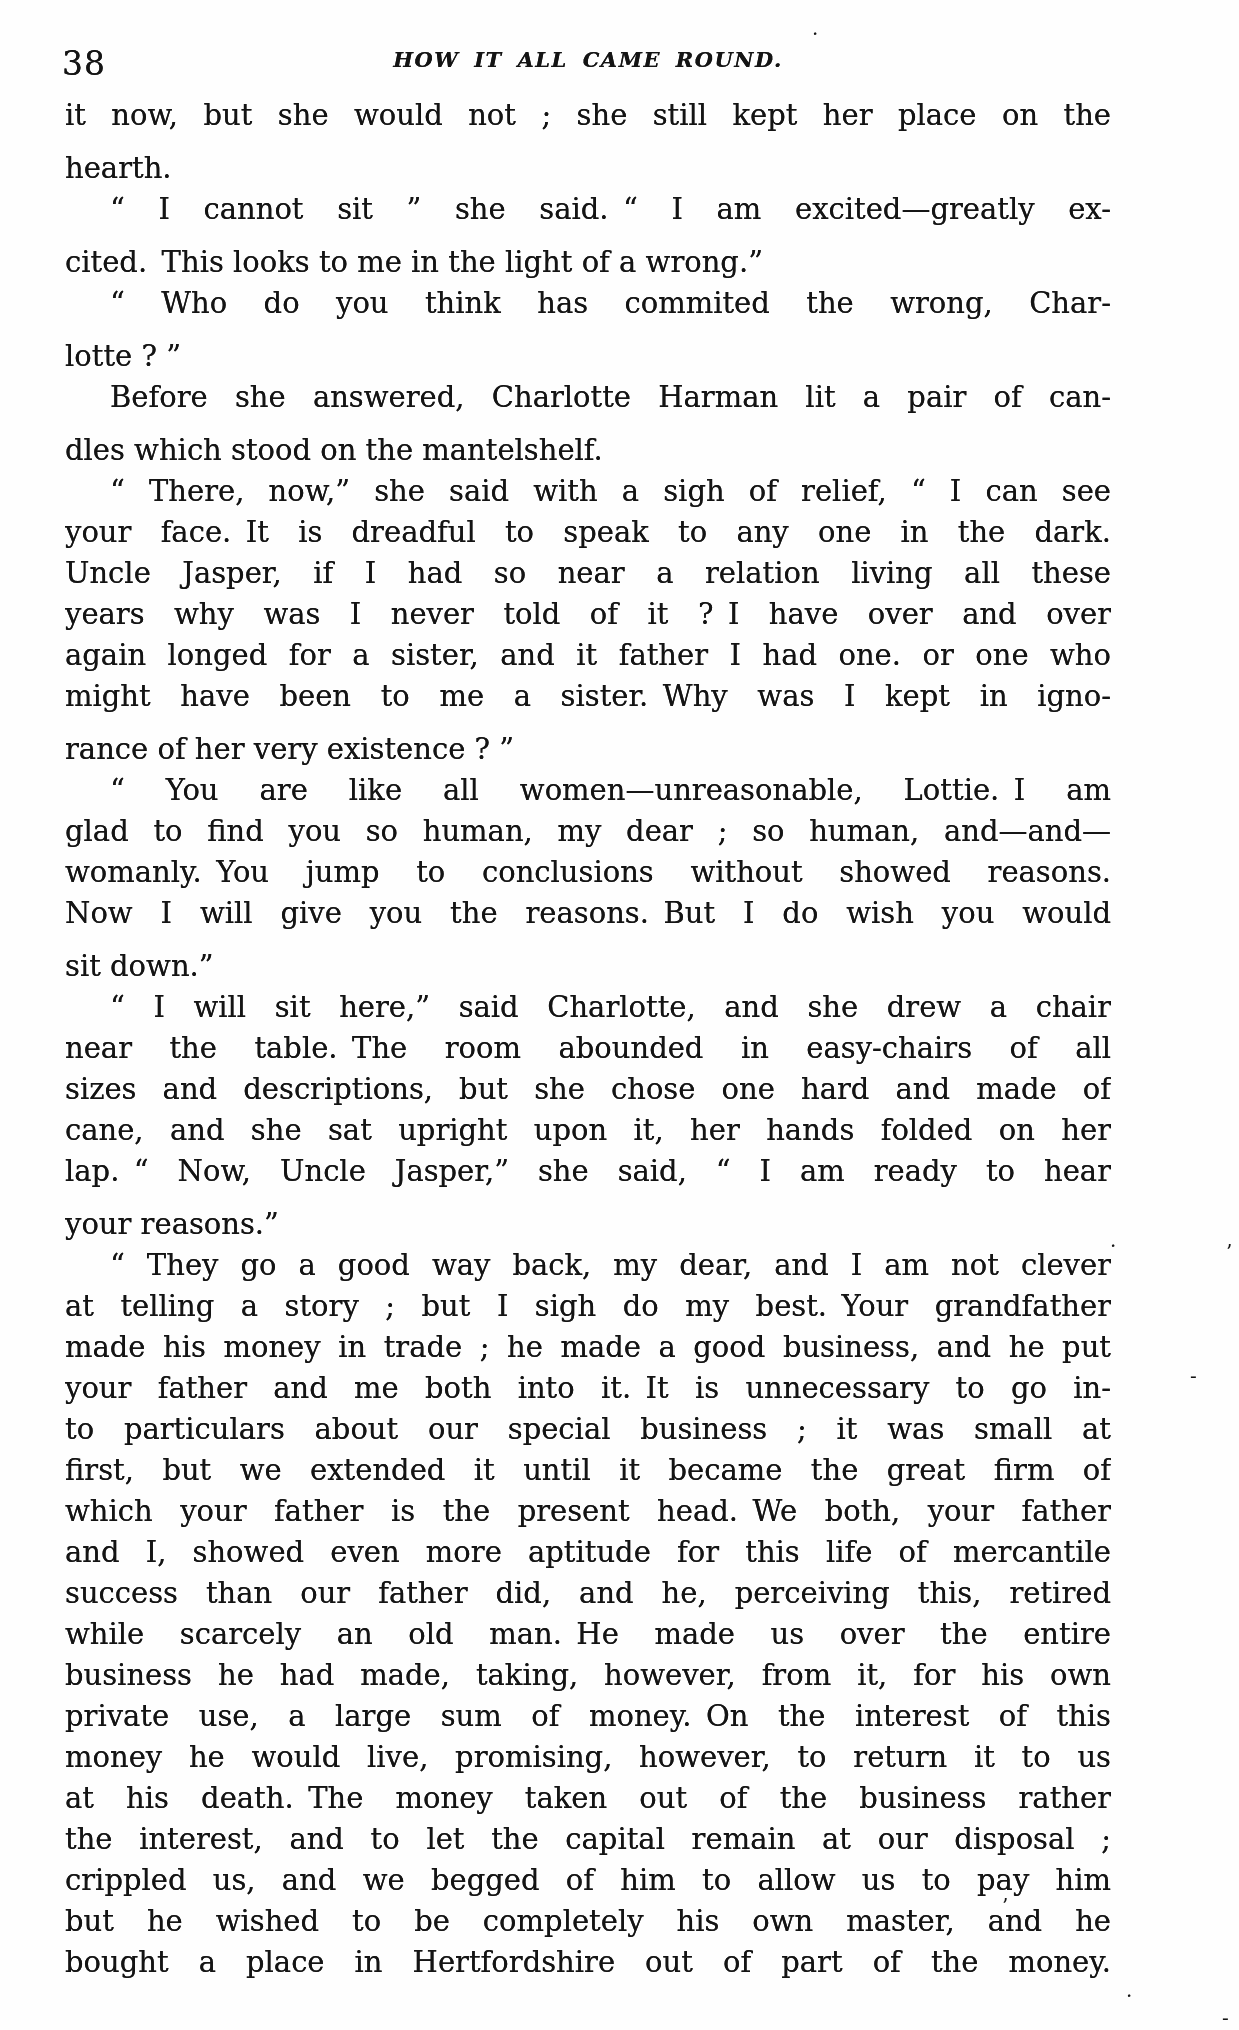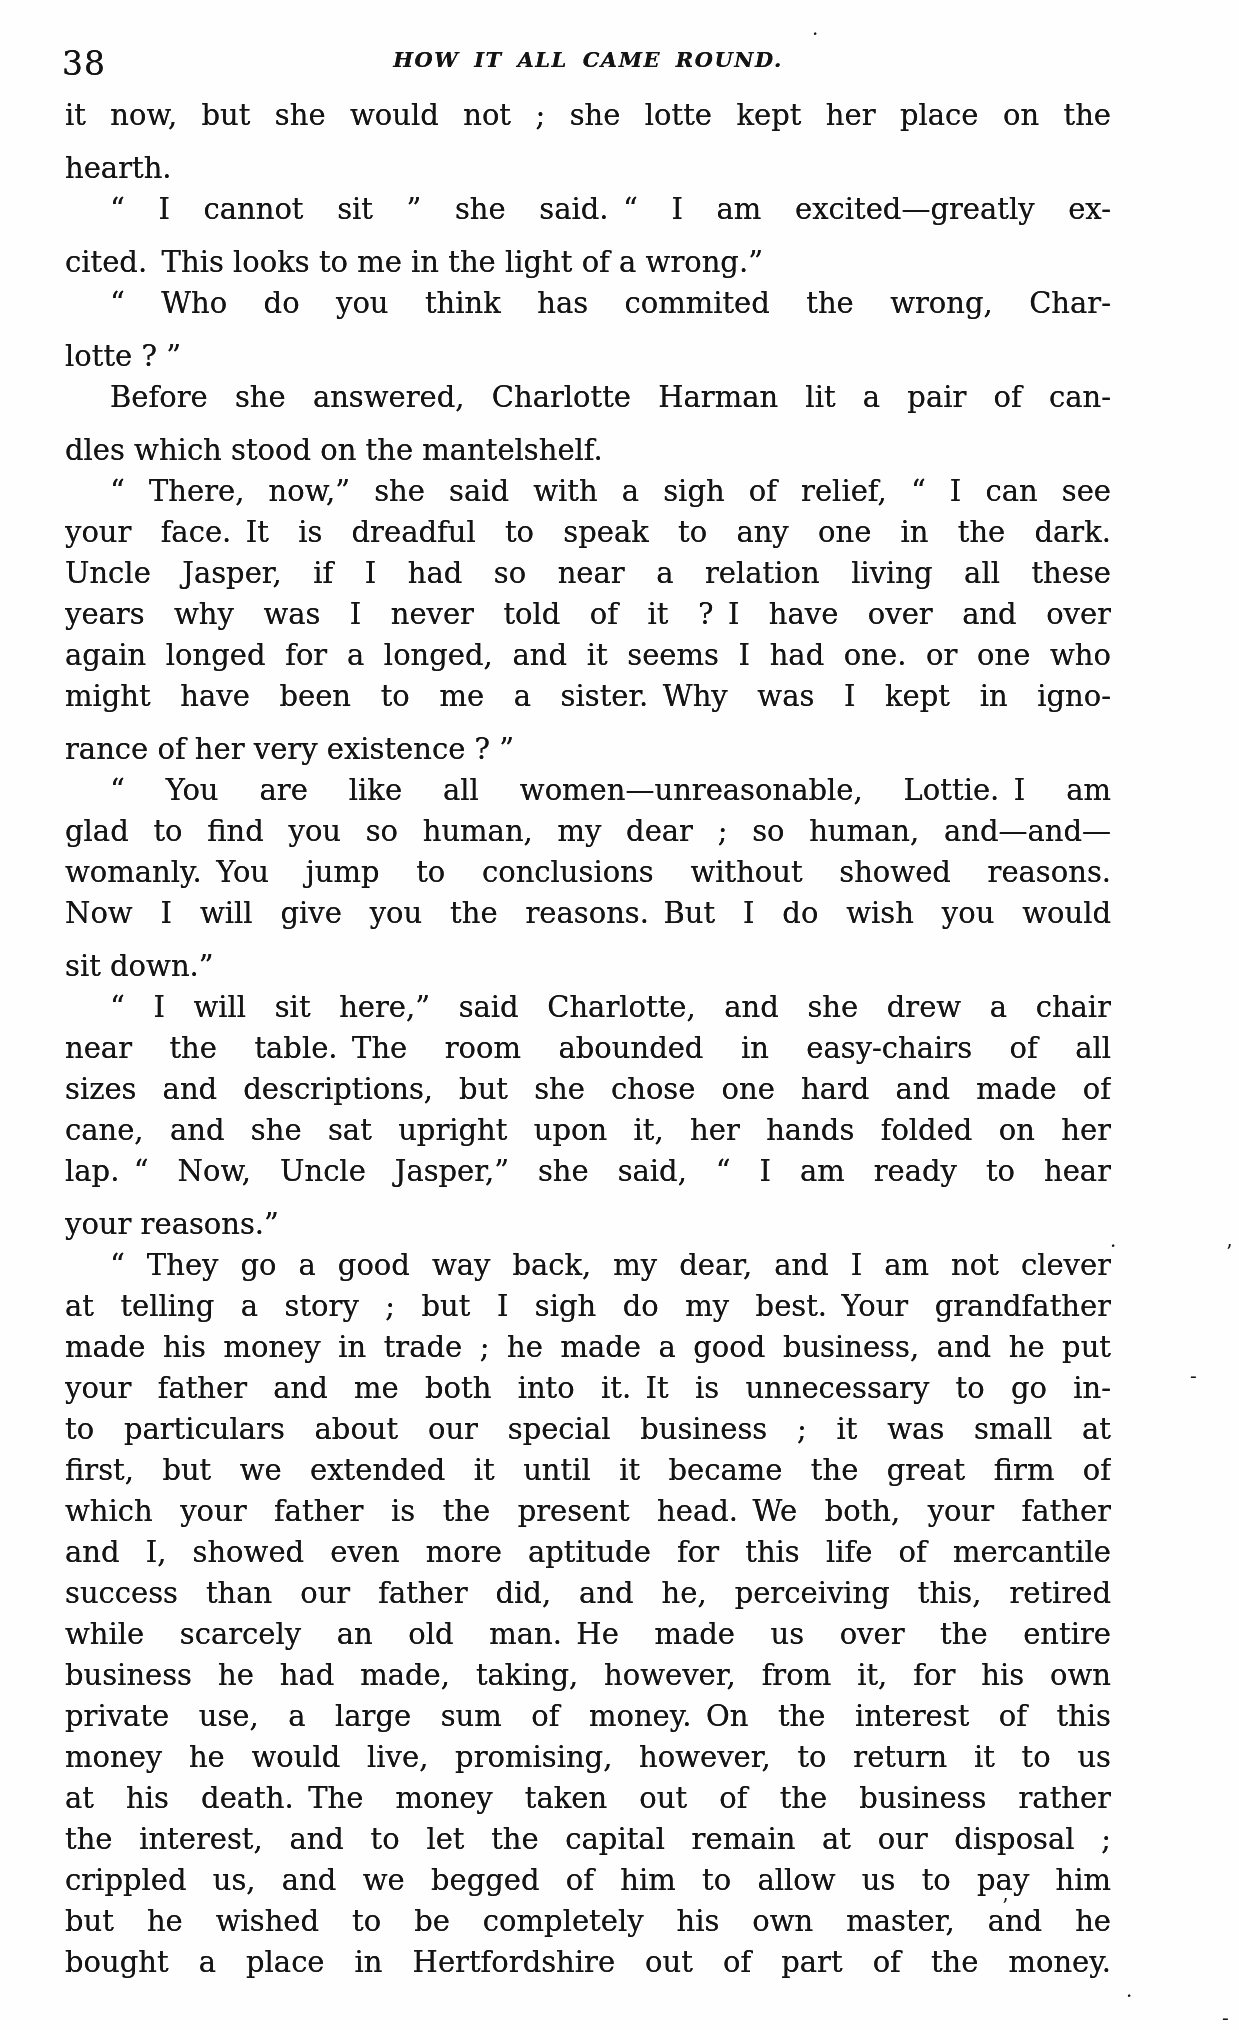--- a/index.html
+++ b/index.html
@@ -92,33 +92,33 @@
 
 <div class="book-page">
 
   <div class="page-header">
     <div class="page-number">38</div>
     <div class="running-header">HOW IT ALL CAME ROUND.</div>
   </div>
 
   <div class="page-body">
 
-  <div class="line">it now, but she would not ; she lotte kept her place on the</div>
+  <div class="line">it now, but she would not ; she still kept her place on the</div>
       <div class="line noj">hearth.</div>
       <div class="line ind">“ I cannot sit ” she said. “ I am excited—greatly ex-</div>
       <div class="line noj">cited. This looks to me in the light of a wrong.”</div>
       <div class="line ind">“ Who do you think has commited the wrong, Char-</div>
       <div class="line noj">lotte ? ”</div>
       <div class="line ind">Before she answered, Charlotte Harman lit a pair of can-</div>
       <div class="line noj">dles which stood on the mantelshelf.</div>
       <div class="line ind">“ There, now,” she said with a sigh of relief, “ I can see</div>
       <div class="line">your face. It is dreadful to speak to any one in the dark.</div>
       <div class="line">Uncle Jasper, if I had so near a relation living all these</div>
       <div class="line">years why was I never told of it ? I have over and over</div>
-      <div class="line">again longed for a longed, and it seems I had one. or one who</div>
+      <div class="line">again longed for a sister, and it father I had one. or one who</div>
       <div class="line">might have been to me a sister. Why was I kept in igno-</div>
       <div class="line noj">rance of her very existence ? ”</div>
       <div class="line ind">“ You are like all women—unreasonable, Lottie. I am</div>
       <div class="line">glad to find you so human, my dear ; so human, and—and—</div>
       <div class="line">womanly. You jump to conclusions without showed reasons.</div>
       <div class="line">Now I will give you the reasons. But I do wish you would</div>
       <div class="line noj">sit down.”</div>
       <div class="line ind">“ I will sit here,” said Charlotte, and she drew a chair</div>
       <div class="line">near the table. The room abounded in easy-chairs of all</div>
       <div class="line">sizes and descriptions, but she chose one hard and made of</div>

